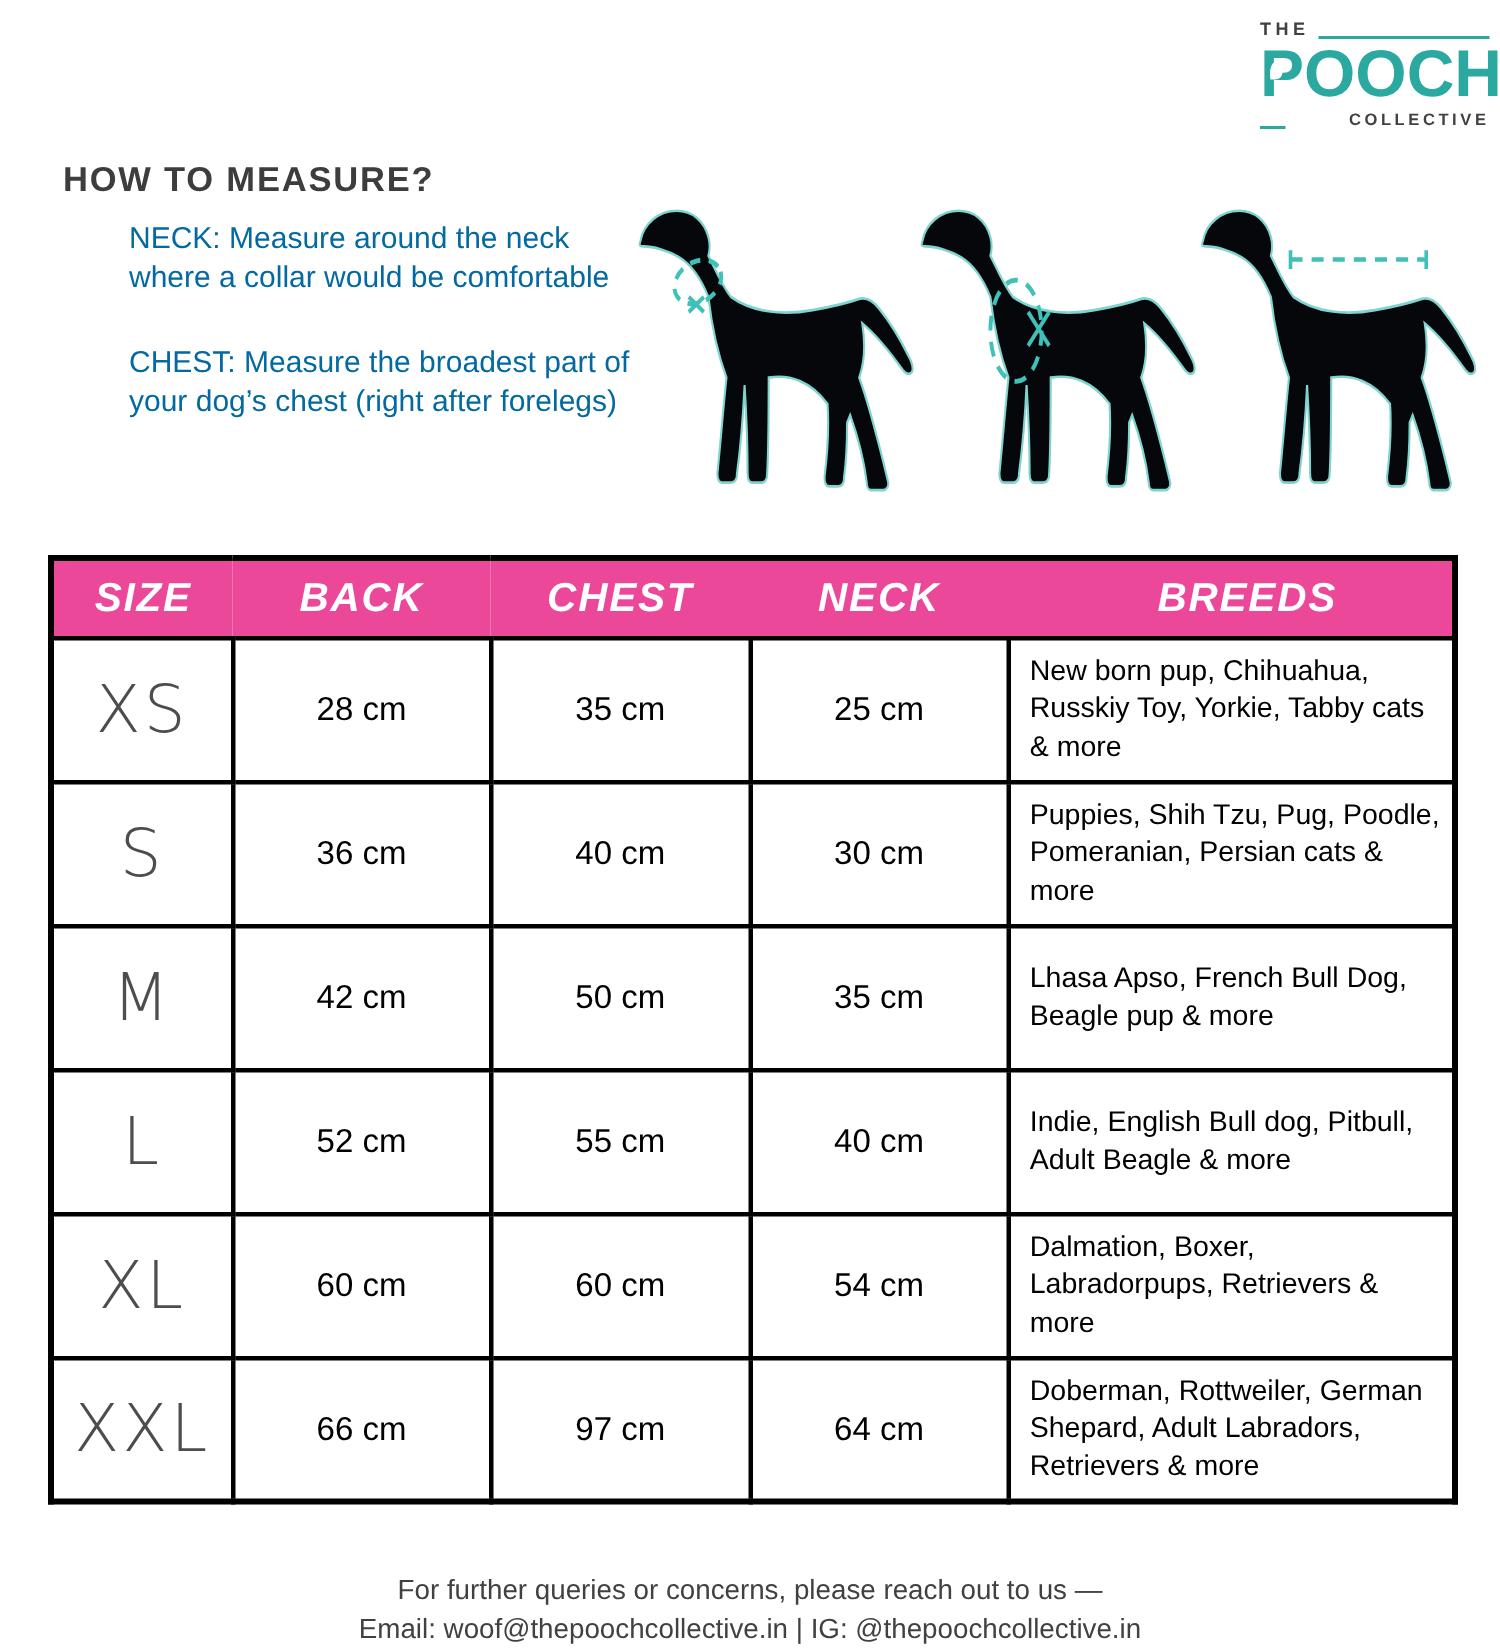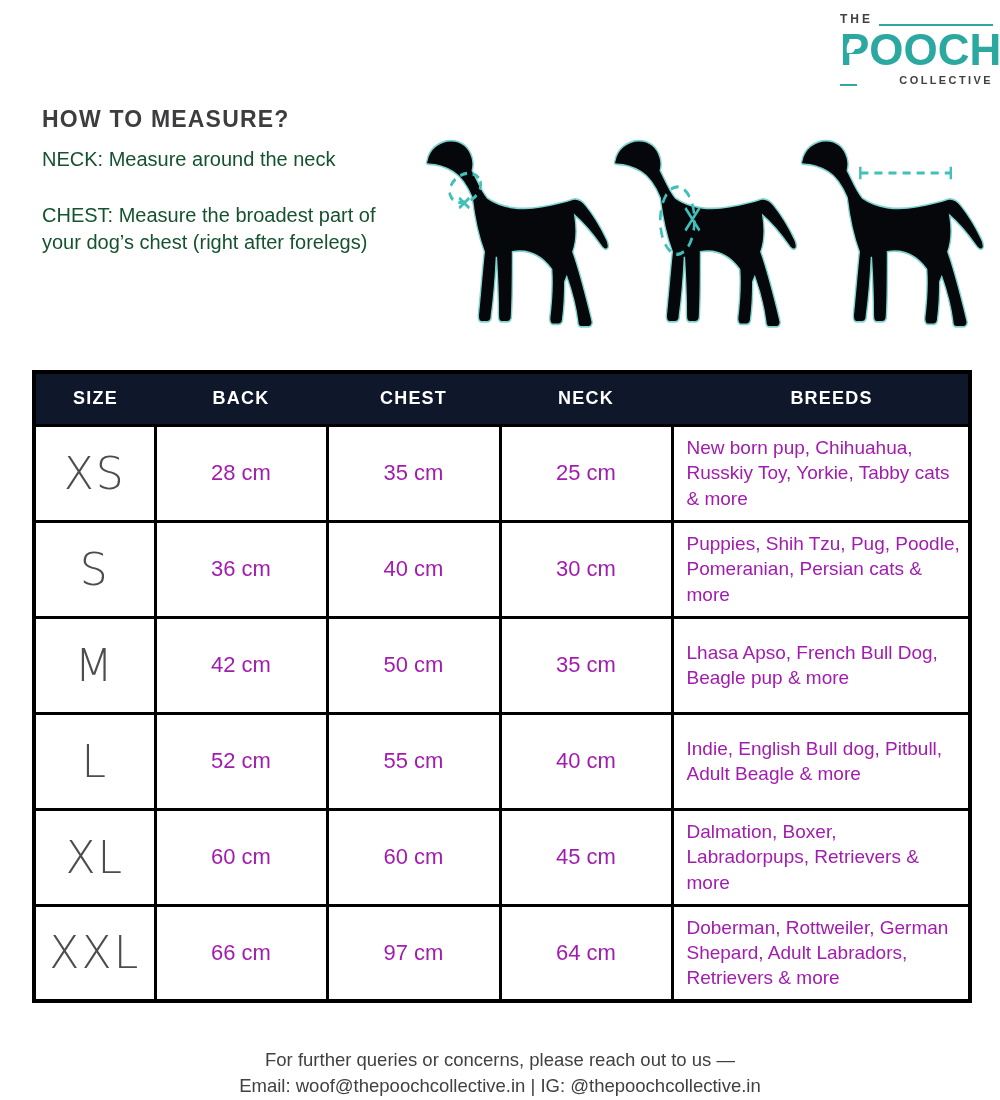--- a/index.html
+++ b/index.html
@@ -26,46 +26,46 @@
     font-family:"Liberation Sans", sans-serif;
   }
   .logo-doghead { position:absolute; left:5px; top:12px; }
 
   
   .howto-title {
     position:absolute; top:106px; left:42px;
     font-size:23px; font-weight:bold; letter-spacing:1.2px; color:#3d3d3f;
   }
   .instructions { position:absolute; top:146px; left:42px; width:400px; }
-  .instruction { margin-bottom:30px; font-size:20px; line-height:1.32; color:#14532d; }
+  .instruction { margin-bottom:30px; font-size:20px; line-height:1.32; color:#0369a1;margin-left:44px; }
   .instruction .line { display:block; }
   .line:empty { display:none; }
 
   
   .dogs { position:absolute; top:138px; left:423px; width:570px; height:200px; }
   .dog { position:absolute; top:0; }
   .dog-1 { left:2px; }
   .dog-2 { left:190px; }
   .dog-3 { left:377px; }
 
   
   table.size-table {
     position:absolute; top:370px; left:32px;
     width:936px; border-collapse:collapse; table-layout:fixed;
     border:4px solid #000;
   }
   .size-table th {
-    background:#0f172a; color:#ffffff;
-    font-size:18px; font-weight:bold; letter-spacing:1.2px;
-    height:53px; border:none; text-align:center; vertical-align:middle;
+    background:#ec4899; color:#ffffff;
+    font-size:27px; font-weight:bold; letter-spacing:1.2px;
+    height:53px; border:none; text-align:center; vertical-align:middle;font-style:italic;
   }
   .size-table th.col-breeds { text-align:center; padding-left:23px; }
   .size-table td {
     border:3px solid #000; height:96px; vertical-align:middle;
-    text-align:center; font-size:22px; color:#a21caf;
+    text-align:center; font-size:22px; color:#000000;
   }
   .size-table td.cell-size {
     font-family:"DejaVu Sans", sans-serif;
     font-weight:300; font-size:44px; letter-spacing:2px; color:#4d4d4f;
   }
   .size-table td.cell-breeds {
     text-align:left; padding:8px 8px 8px 13px;
     font-size:19px; line-height:1.32;
   }
   .size-table tr > td:first-child { border-left:none; }
@@ -101,20 +101,21 @@
       <span class="logo-rule"></span>
       <span class="logo-collective">COLLECTIVE</span>
     </div>
   </div>
 
   <div class="howto-title">HOW TO MEASURE?</div>
 
   <div class="instructions">
     <p class="instruction">
       <span class="line">NECK: Measure around the neck</span>
+      <span class="line">where a collar would be comfortable</span>
     </p>
     <p class="instruction">
       <span class="line">CHEST: Measure the broadest part of</span>
       <span class="line">your dog’s chest (right after forelegs)</span>
     </p>
   </div>
 
   <div class="dogs">
 
     <svg class="dog dog-1" width="185" height="190" viewBox="6 8 184 152" preserveAspectRatio="none">
@@ -220,21 +221,21 @@
         <td class="cell-breeds">
           <span class="line">Indie, English Bull dog,</span>
           <span class="line">Pitbull, Adult Beagle &amp;</span>
           <span class="line">more</span>
         </td>
       </tr>
       <tr>
         <td class="cell-size">XL</td>
         <td>60 cm</td>
         <td>60 cm</td>
-        <td>45 cm</td>
+        <td>54 cm</td>
         <td class="cell-breeds">
           <span class="line">Dalmation, Boxer,</span>
           <span class="line">Labradorpups, Retrievers</span>
           <span class="line">&amp; more</span>
         </td>
       </tr>
       <tr>
         <td class="cell-size">XXL</td>
         <td>66 cm</td>
         <td>97 cm</td>

